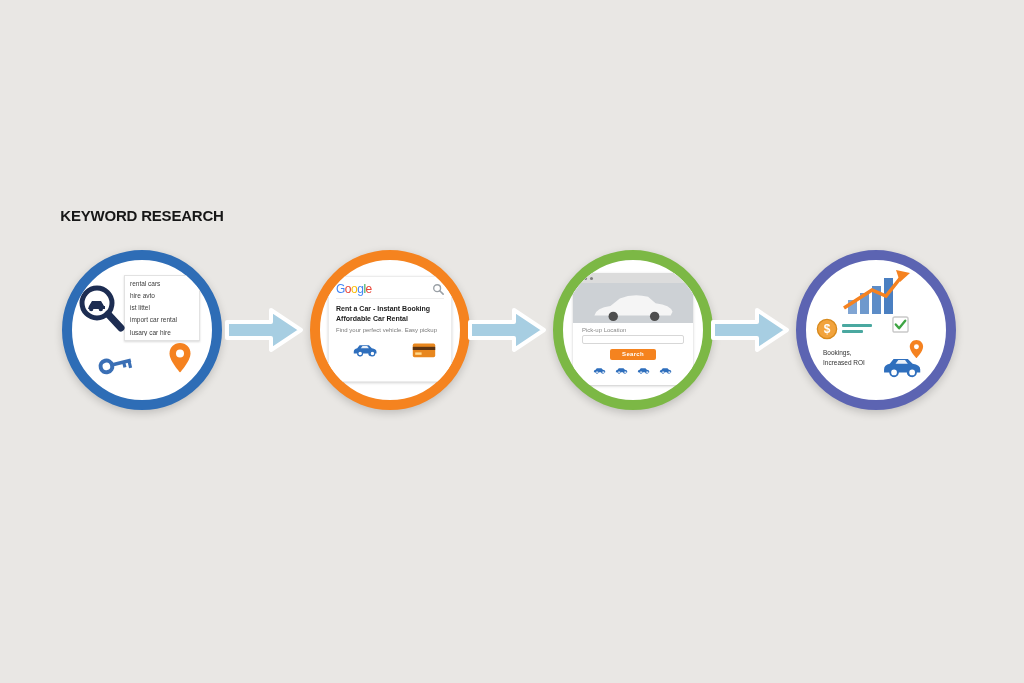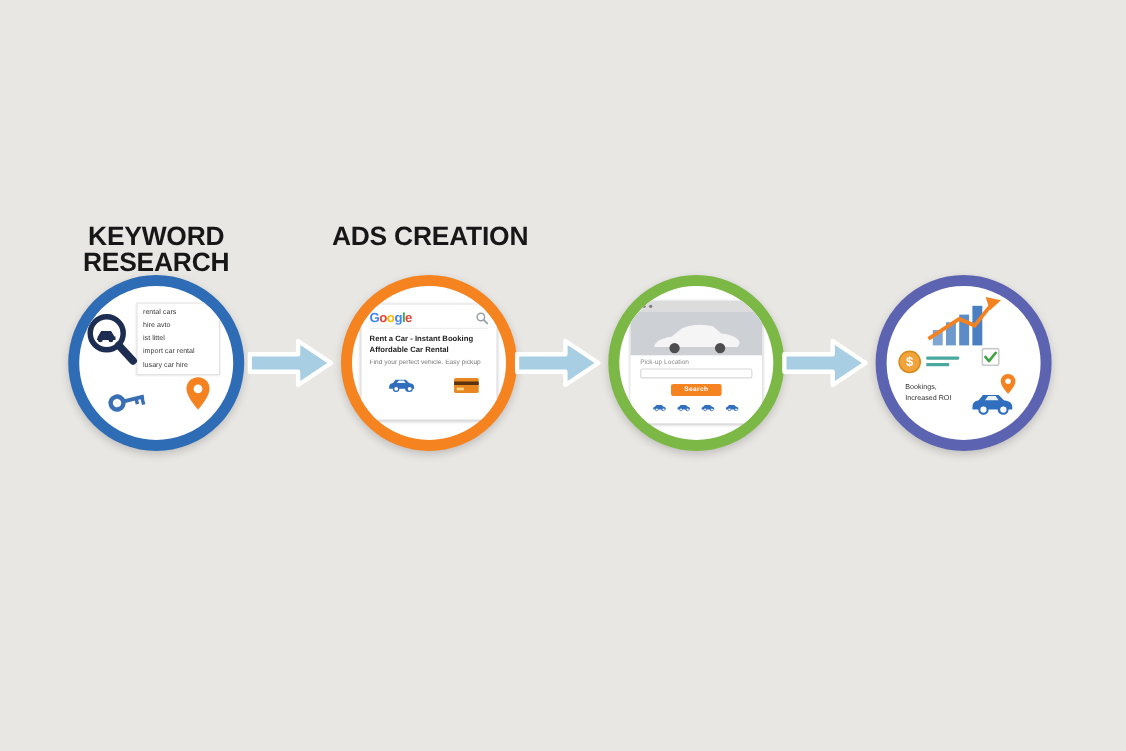--- a/index.html
+++ b/index.html
@@ -7,21 +7,21 @@
   body {
     font-family:"Liberation Sans", sans-serif;
     background:var(--bg,#e9e7e4);
     position:relative; overflow:hidden;
   }
   .canvas { position:absolute; inset:0; }
 
   
   .title {
     position:absolute; width:240px; text-align:center;
-    font-weight:bold; font-size:24px; line-height:23px;
+    font-weight:bold; font-size:15px; line-height:23px;
     letter-spacing:-0.2px; color:var(--title,#171717);
     white-space:pre-line;
   }
   .t1{left:22px;top:204px}
   .t2{left:271px;top:204px}
   .t3{left:513px;top:201px}
   .t4{left:756px;top:204px}
 
   
   .ring {
@@ -51,21 +51,21 @@
   .key { position:absolute; left:26px; top:94px; width:36px; height:20px; color:var(--key-blue); transform:rotate(-14deg); }
   .pin1 { position:absolute; left:96px; top:82px; width:24px; height:32px; color:var(--pin-orange); }
 
   
   .ad-card {
     position:absolute; left:8px; top:16px; width:124px; height:106px;
     background:#fff; border:1px solid #ececec; border-radius:3px;
     box-shadow:0 1px 3px rgba(0,0,0,.18); padding:6px 7px; text-align:left;
   }
   .ad-head { display:flex; align-items:center; justify-content:space-between; border-bottom:1px solid #eee; padding-bottom:3px; }
-  .g-logo { font-weight:bold; font-size:12px; letter-spacing:-0.5px; line-height:1; }
+  .g-logo { font-weight:normal; font-size:12px; letter-spacing:-0.5px; line-height:1; }
   .gl-b{color:var(--google-blue)} .gl-r{color:var(--google-red)}
   .gl-y{color:var(--google-yellow)} .gl-g{color:var(--google-green)}
   .ad-hl { margin-top:5px; font-size:7px; font-weight:bold; color:#1c1c1c; line-height:1.35; white-space:nowrap; overflow:hidden; }
   .ad-desc { margin-top:3px; font-size:6px; color:#7a7a7a; white-space:nowrap; overflow:hidden; }
   .ad-icons { margin-top:9px; display:flex; align-items:center; justify-content:space-between; padding:0 8px 0 16px; }
   .car { color:var(--car-blue); }
   .car-s2 { width:28px; height:16px; }
   .cc { width:24px; height:16px; color:#e8871e; }
 
   
@@ -98,21 +98,20 @@
   .check { position:absolute; left:86px; top:56px; width:17px; height:17px; }
   .cv-text { position:absolute; left:17px; top:88px; font-size:6.5px; color:#333; line-height:1.6; text-align:left; }
   .cv-car { position:absolute; left:74px; top:80px; width:50px; height:40px; }
 </style>
 </head>
 <body>
 
 <div class="canvas">
 
   <h2 class="title t1">KEYWORD RESEARCH</h2>
-  <h2 class="title t2">ADS CREATION</h2>
 
   <div class="ring r1">
     <div class="inner">
       <div class="kw-card">
         <div class="kw">rental cars</div>
         <div class="kw">hire avto</div>
         <div class="kw">ist littel</div>
         <div class="kw">import car rental</div>
         <div class="kw">lusary car hire</div>
       </div>

